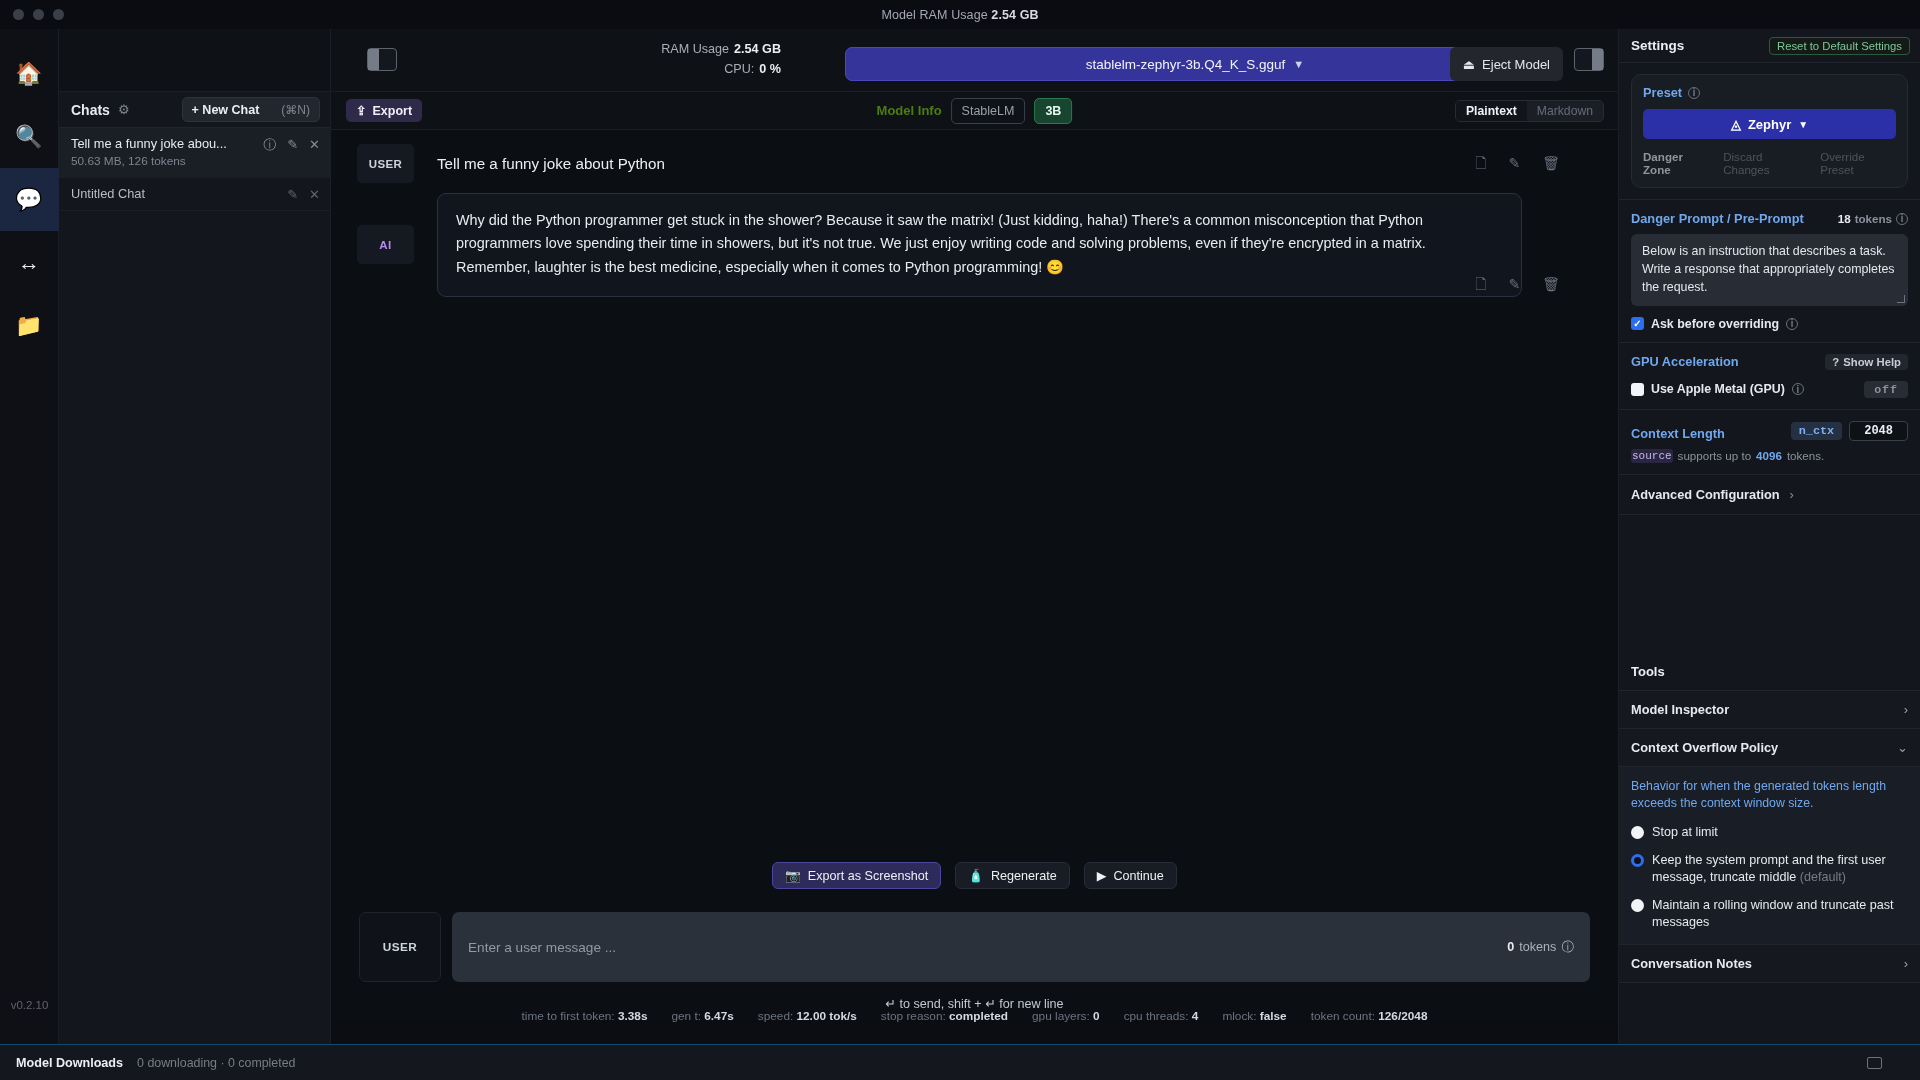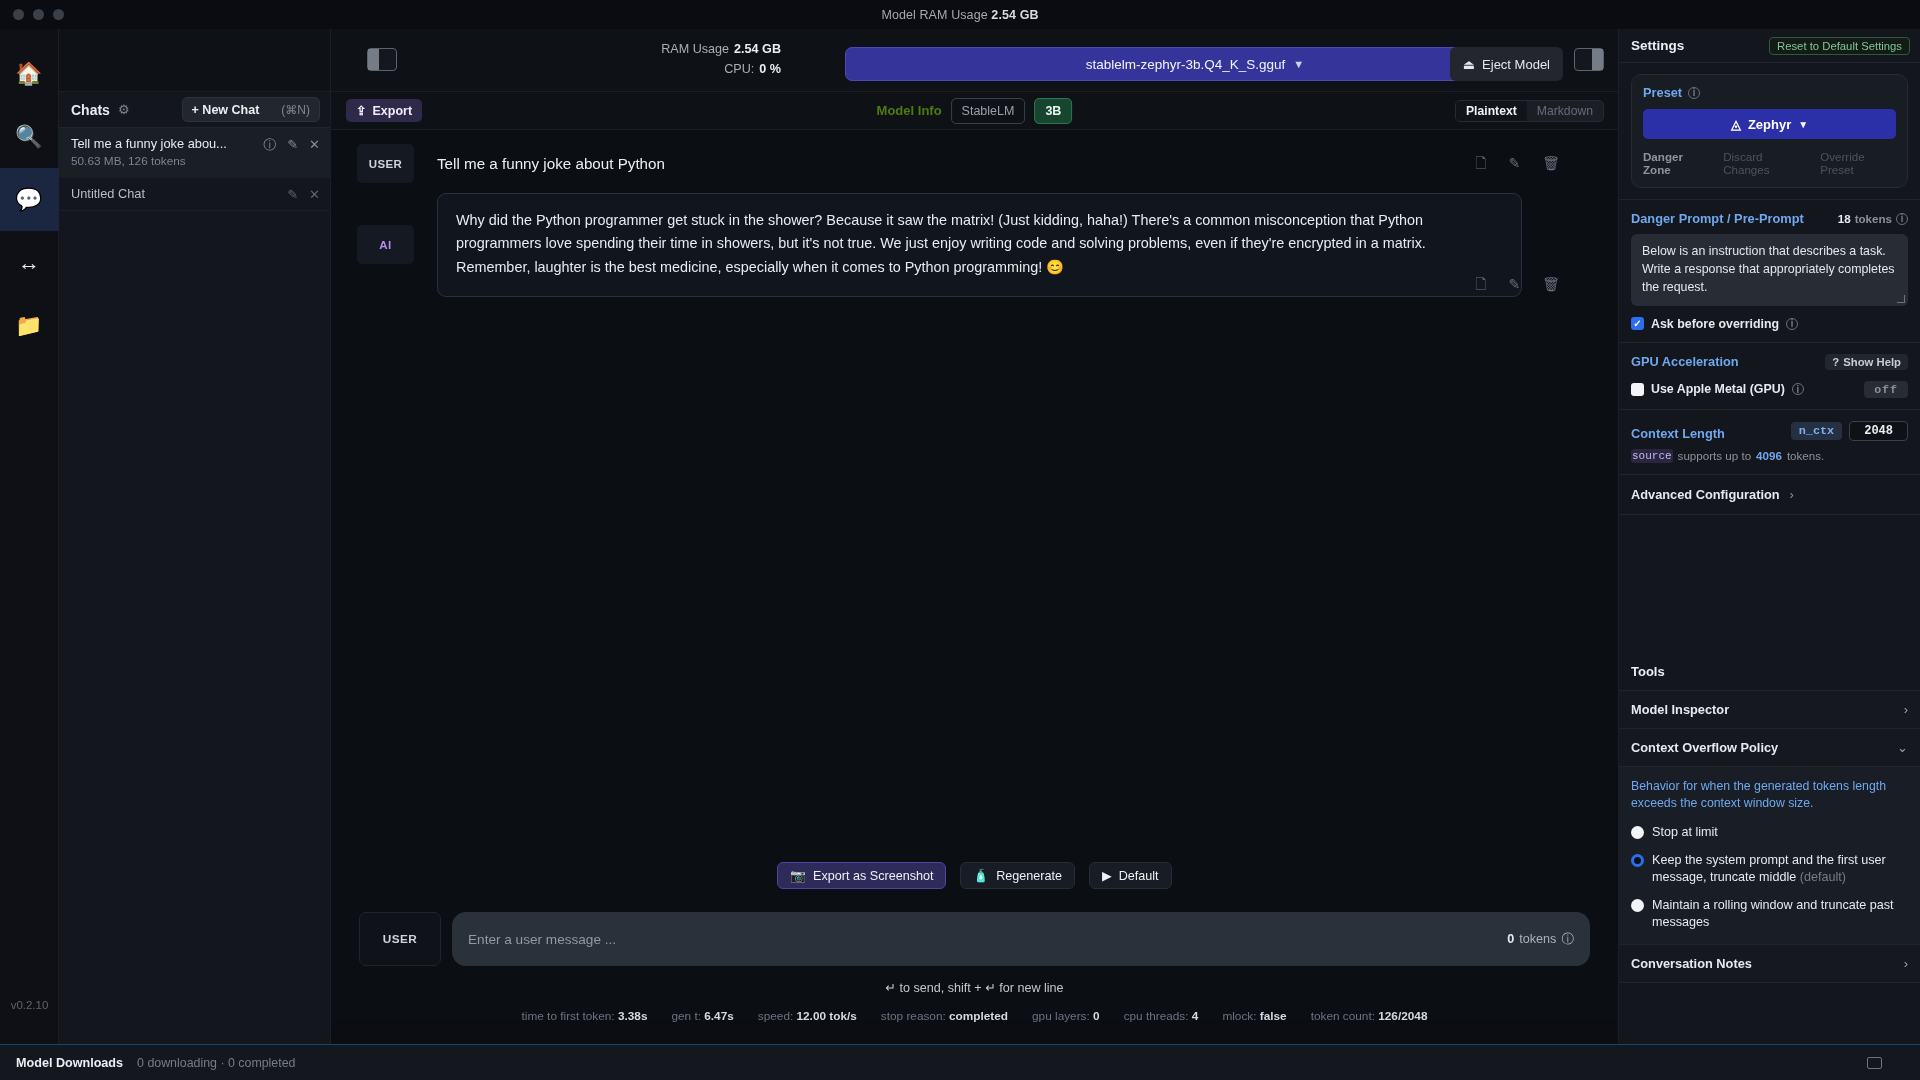--- a/index.html
+++ b/index.html
@@ -173,21 +173,21 @@
 
   
   .inputzone { position: absolute; left: 331px; width: 1287px; top: 912px; }
   .input-row { display: flex; align-items: stretch; padding: 0 28px; gap: 11px; }
   .in-badge {
     width: 82px; background: #0f1319; border: 1px solid #1f232b; border-radius: 7px;
     display: flex; align-items: center; justify-content: center;
     font-size: 11.8px; font-weight: 700; letter-spacing: .4px; color: #cfd3db;
   }
   .in-field {
-    flex: 1; height: 54px; background: #2b313b; border-radius: 14px;
+    flex: 1; height: 70px; background: #2b313b; border-radius: 7px;
     display: flex; align-items: center; padding: 0 16px;
   }
   .in-ph { font-size: 13.6px; color: #9099a6; }
   .in-tokens { margin-left: auto; font-size: 12.6px; color: #aab1bd; display: flex; align-items: center; gap: 5px; }
   .in-tokens b { color: #e7e9ee; font-weight: 700; }
   .hint { text-align: center; font-size: 12.6px; color: #c3c8d1; margin-top: 14px; }
 
   
   .stats {
     position: absolute; left: 331px; width: 1287px; top: 1009px;
@@ -400,21 +400,21 @@
   <div class="abtn primary">
     <span>📷</span>
     <span>Export as Screenshot</span>
   </div>
   <div class="abtn">
     <span>🧴</span>
     <span>Regenerate</span>
   </div>
   <div class="abtn">
     <span>▶</span>
-    <span>Default</span>
+    <span>Continue</span>
   </div>
 </div>
 
 <div class="inputzone">
   <div class="input-row">
     <div class="in-badge">USER</div>
     <div class="in-field">
       <span class="in-ph">Enter a user message ...</span>
       <span class="in-tokens">
         <b>0</b>

